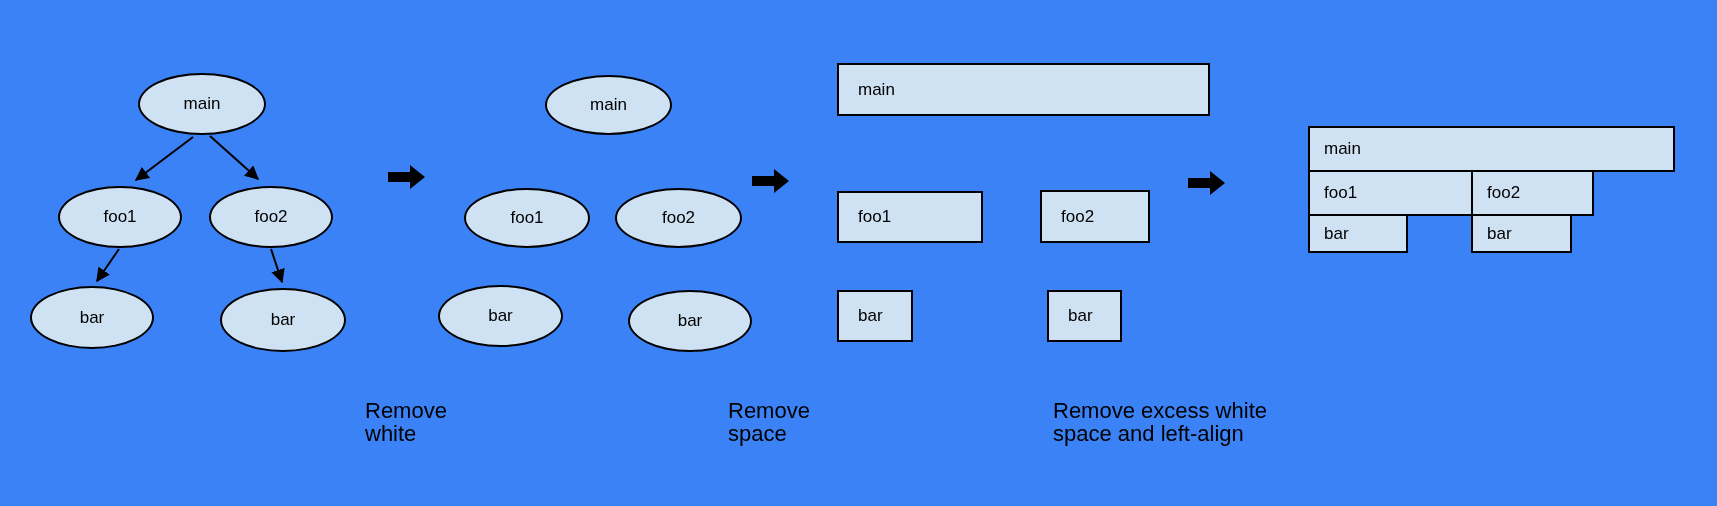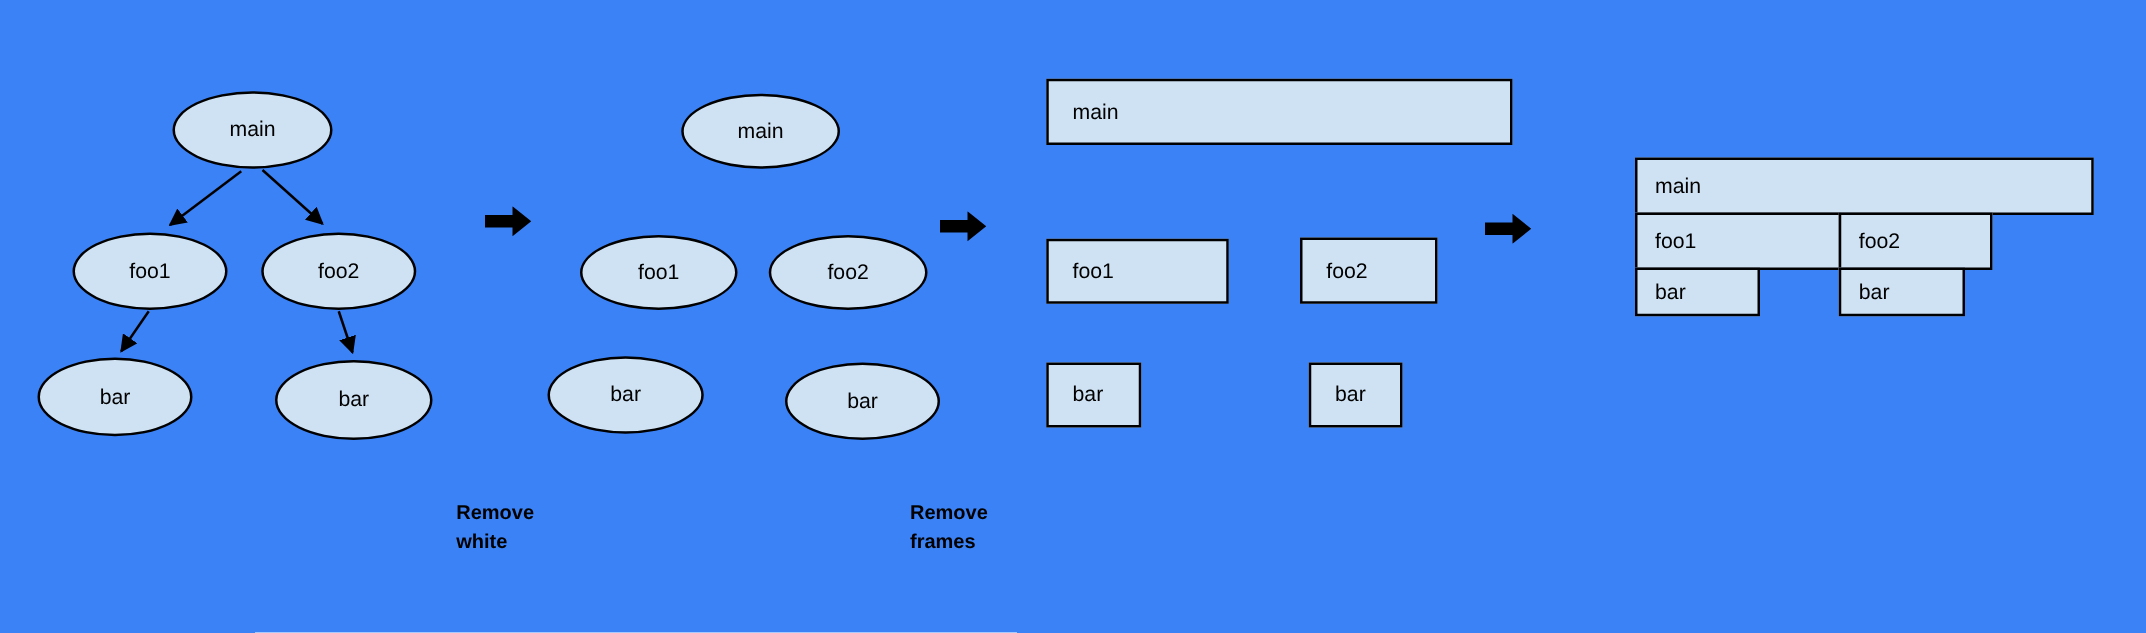--- a/index.html
+++ b/index.html
@@ -23,23 +23,22 @@
     white-space:nowrap;
   }
   .ellipse{border-radius:50%;justify-content:center;}
   .rect{justify-content:flex-start;}
   .pad-s3{padding-left:19px;}
   .pad-s4{padding-left:14px;}
   .edges{position:absolute;left:0;top:0;}
   .block-arrow{position:absolute;}
   .caption{
     position:absolute;
-    font-size:16px;
+    font-size:22px;
     line-height:23px;
-    font-weight:bold;
   }
 </style>
 </head>
 <body>
 
 <div class="canvas">
 
   <svg class="edges" width="400" height="400">
     <defs>
       <marker id="ah" viewBox="0 0 10 10" refX="9" refY="5" markerWidth="7" markerHeight="7" orient="auto-start-reverse">
@@ -127,18 +126,20 @@
   <div class="node rect pad-s4" style="left:1471px;top:214px;width:101px;height:39px">
     <span>bar</span>
   </div>
 
   <div class="caption" style="left:365px;top:399px">
     <div>Remove</div>
     <div>white</div>
   </div>
   <div class="caption" style="left:728px;top:399px">
     <div>Remove</div>
-    <div>frames</div>
+    <div>space</div>
   </div>
   <div class="caption" style="left:1053px;top:399px">
+    <div>Remove excess white</div>
+    <div>space and left-align</div>
   </div>
 
 </div>
 
 </body></html>

